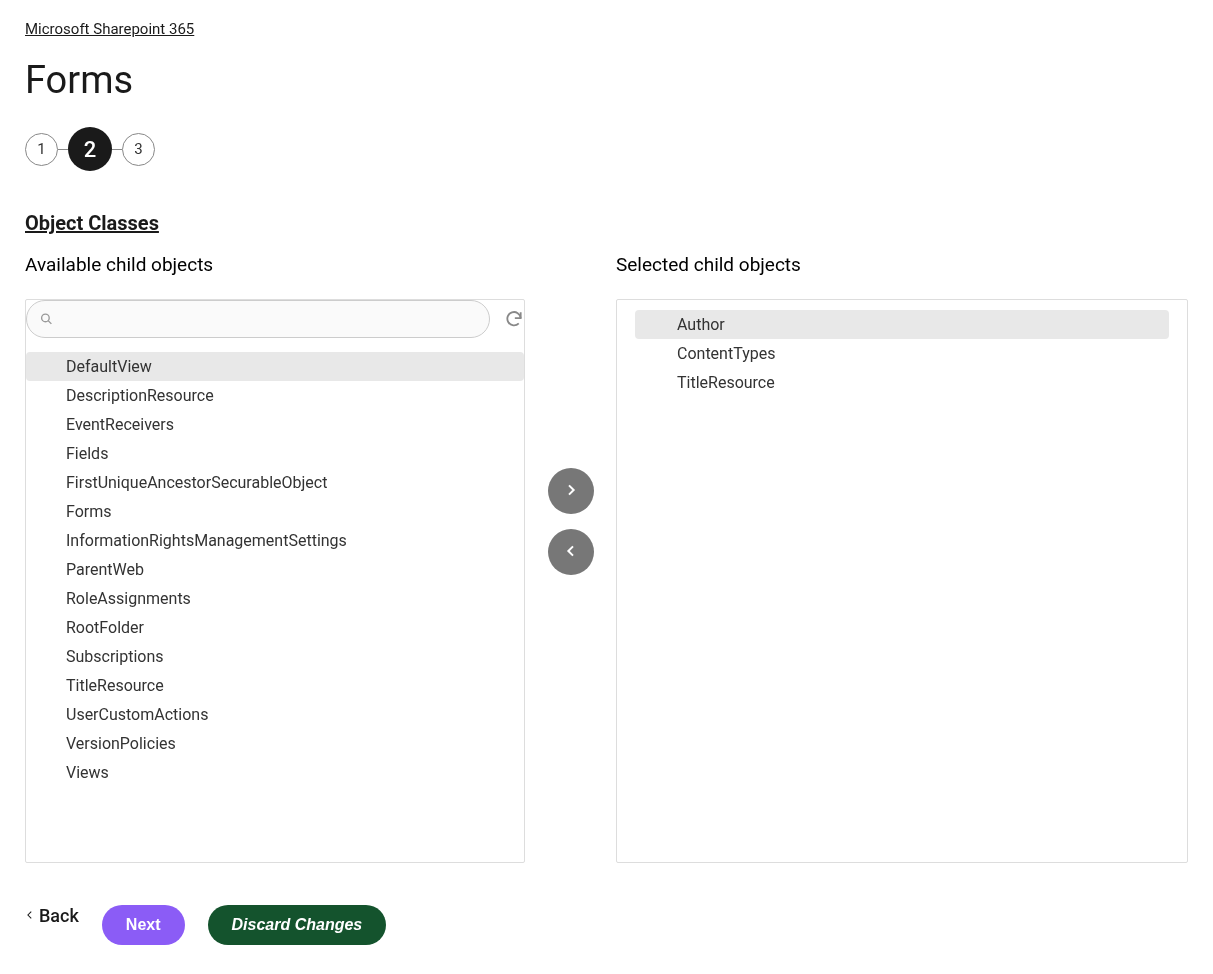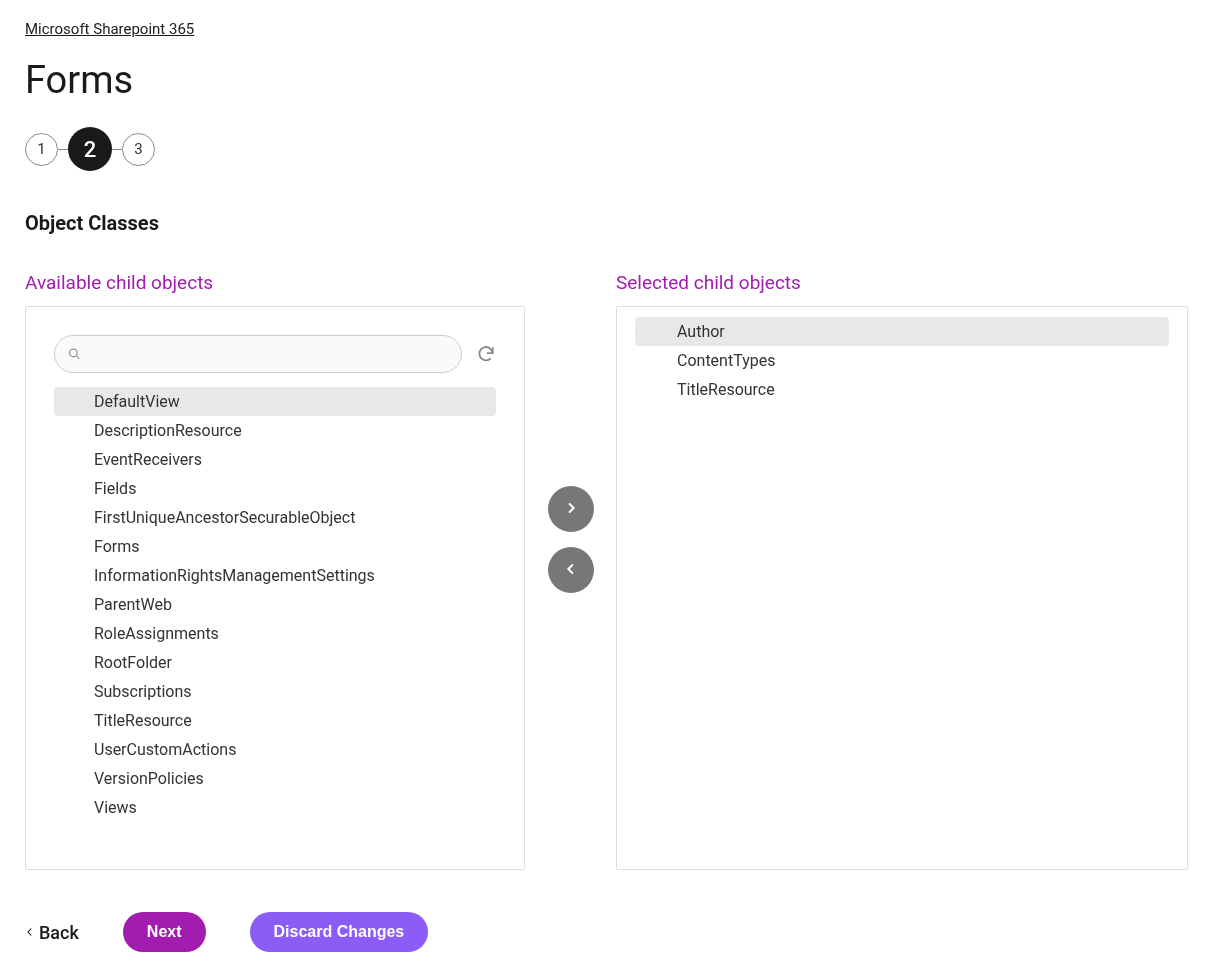--- a/index.html
+++ b/index.html
@@ -53,22 +53,23 @@
       font-weight: 500;
     }
     .step-connector {
       width: 10px;
       height: 1px;
       background: #888;
     }
     .section-title {
       font-size: 20px;
       font-weight: 700;
-      margin-bottom: 36px;
-      color: #1a1a1a;
+      margin-bottom: 18px;
+      color: #1a1a1a;
+      text-decoration: underline;
     }
     .columns {
       display: flex;
       align-items: flex-start;
     }
     .column-left {
       width: 500px;
       flex-shrink: 0;
     }
     .column-middle {
@@ -80,28 +81,28 @@
       gap: 15px;
       padding-top: 215px;
     }
     .column-right {
       width: 572px;
       flex-shrink: 0;
     }
     .column-header {
       font-size: 19px;
       font-weight: 400;
-      margin-bottom: 12px;
-      color: #a21caf;
+      margin-bottom: 23px;
+      color: #000000;
     }
     .panel {
       border: 1px solid #ddd;
       border-radius: 2px;
       background: #fff;
-      padding: 28px;
+      padding: 0;
       height: 564px;
       overflow-y: auto;
     }
     .panel-right {
       padding: 10px 18px 18px 18px;
     }
     .search-row {
       display: flex;
       align-items: center;
       gap: 14px;
@@ -159,22 +160,22 @@
       background: #777;
       border: none;
       cursor: pointer;
       display: flex;
       align-items: center;
       justify-content: center;
       color: #fff;
     }
     .footer {
       display: flex;
-      align-items: center;
-      gap: 44px;
+      align-items: flex-start;
+      gap: 23px;
       margin-top: 42px;
     }
     .back-link {
       display: flex;
       align-items: center;
       gap: 4px;
       font-size: 18px;
       color: #1a1a1a;
       cursor: pointer;
       font-weight: 500;
@@ -183,24 +184,25 @@
       border: none;
       border-radius: 22px;
       height: 40px;
       padding: 0 24px;
       font-size: 16px;
       font-weight: 600;
       cursor: pointer;
       color: #fff;
     }
     .btn-primary {
-      background: #a21caf;
+      background: #8b5cf6;
     }
     .btn-secondary {
-      background: #8b5cf6;
+      background: #14532d;
+      font-style: italic;
     }
   </style>
 </head>
 <body>
 
 
 
 <a href="#" class="breadcrumb-link">Microsoft Sharepoint 365</a>
 
 <h1 class="page-title">Forms</h1>

